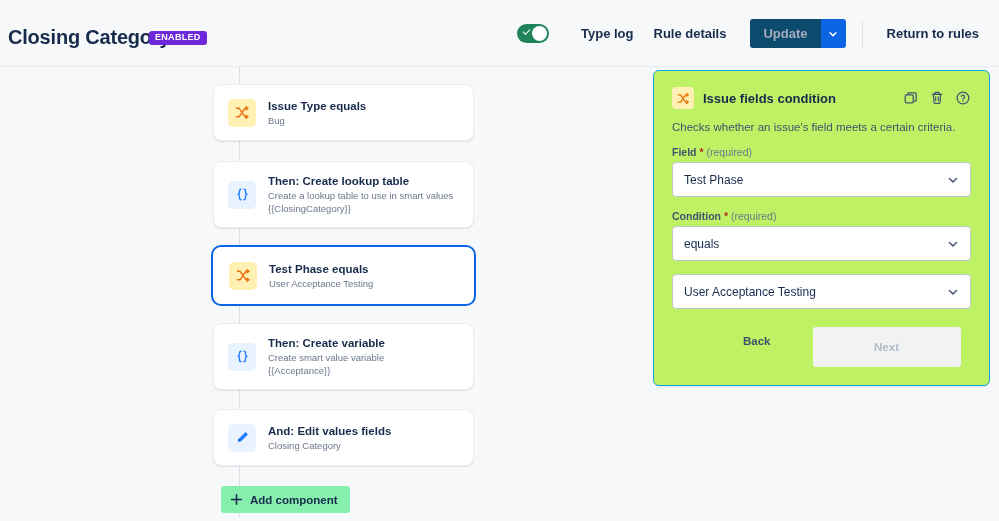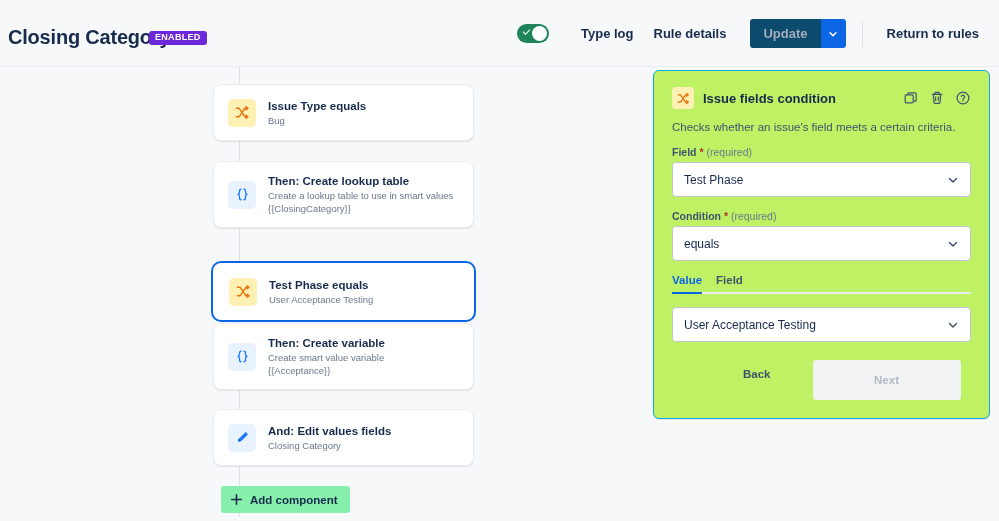--- a/index.html
+++ b/index.html
@@ -249,21 +249,21 @@
         <path d="M9.6 2.3c1.6 0 1.6 1.3 1.6 2.6s.5 3 1.6 3c-1.1 0-1.6 1.7-1.6 3s0 2.7-1.6 2.7" stroke="#1d7afc" stroke-width="1.4" fill="none" stroke-linecap="round" stroke-linejoin="round"></path>
       </svg>
     </div>
     <div class="card-text">
       <div class="card-title">Then: Create lookup table</div>
       <div class="card-sub">Create a lookup table to use in smart values</div>
       <div class="card-sub">{{ClosingCategory}}</div>
     </div>
   </div>
 
-  <div class="card selected" style="top:180px; height:57px;margin-top:16px;">
+  <div class="card selected" style="top:180px; height:57px;">
     <div class="card-icon icon-cond">
       <svg width="15" height="15" viewBox="0 0 16 16">
         <path d="M1.5 3.5h3l6 9h3M1.5 12.5h3l6-9h3" stroke="#e9720c" stroke-width="1.5" fill="none" stroke-linecap="round" stroke-linejoin="round"></path>
         <path d="M11.7 1.8l2 1.7-2 1.7M11.7 10.8l2 1.7-2 1.7" stroke="#e9720c" stroke-width="1.5" fill="none" stroke-linecap="round" stroke-linejoin="round"></path>
       </svg>
     </div>
     <div class="card-text">
       <div class="card-title">Test Phase equals</div>
       <div class="card-sub">User Acceptance Testing</div>
     </div>
@@ -351,24 +351,20 @@
     <span>Condition</span><span class="req-star">&nbsp;*</span>
     <span class="req-text">(required)</span>
   </div>
   <div class="select">
     <span>equals</span>
     <svg class="chev" width="12" height="12" viewBox="0 0 12 12">
       <path d="M2.5 4.5 L6 8 L9.5 4.5" stroke="#44546f" stroke-width="1.5" fill="none" stroke-linecap="round" stroke-linejoin="round"></path>
     </svg>
   </div>
 
-  <div class="tabs">
-    <div class="tab active">Value</div>
-    <div class="tab">Field</div>
-  </div>
 
   <div class="select" style="margin-top:13px;">
     <span>User Acceptance Testing</span>
     <svg class="chev" width="12" height="12" viewBox="0 0 12 12">
       <path d="M2.5 4.5 L6 8 L9.5 4.5" stroke="#44546f" stroke-width="1.5" fill="none" stroke-linecap="round" stroke-linejoin="round"></path>
     </svg>
   </div>
 
   <div class="panel-footer">
     <div class="btn-back">Back</div>

